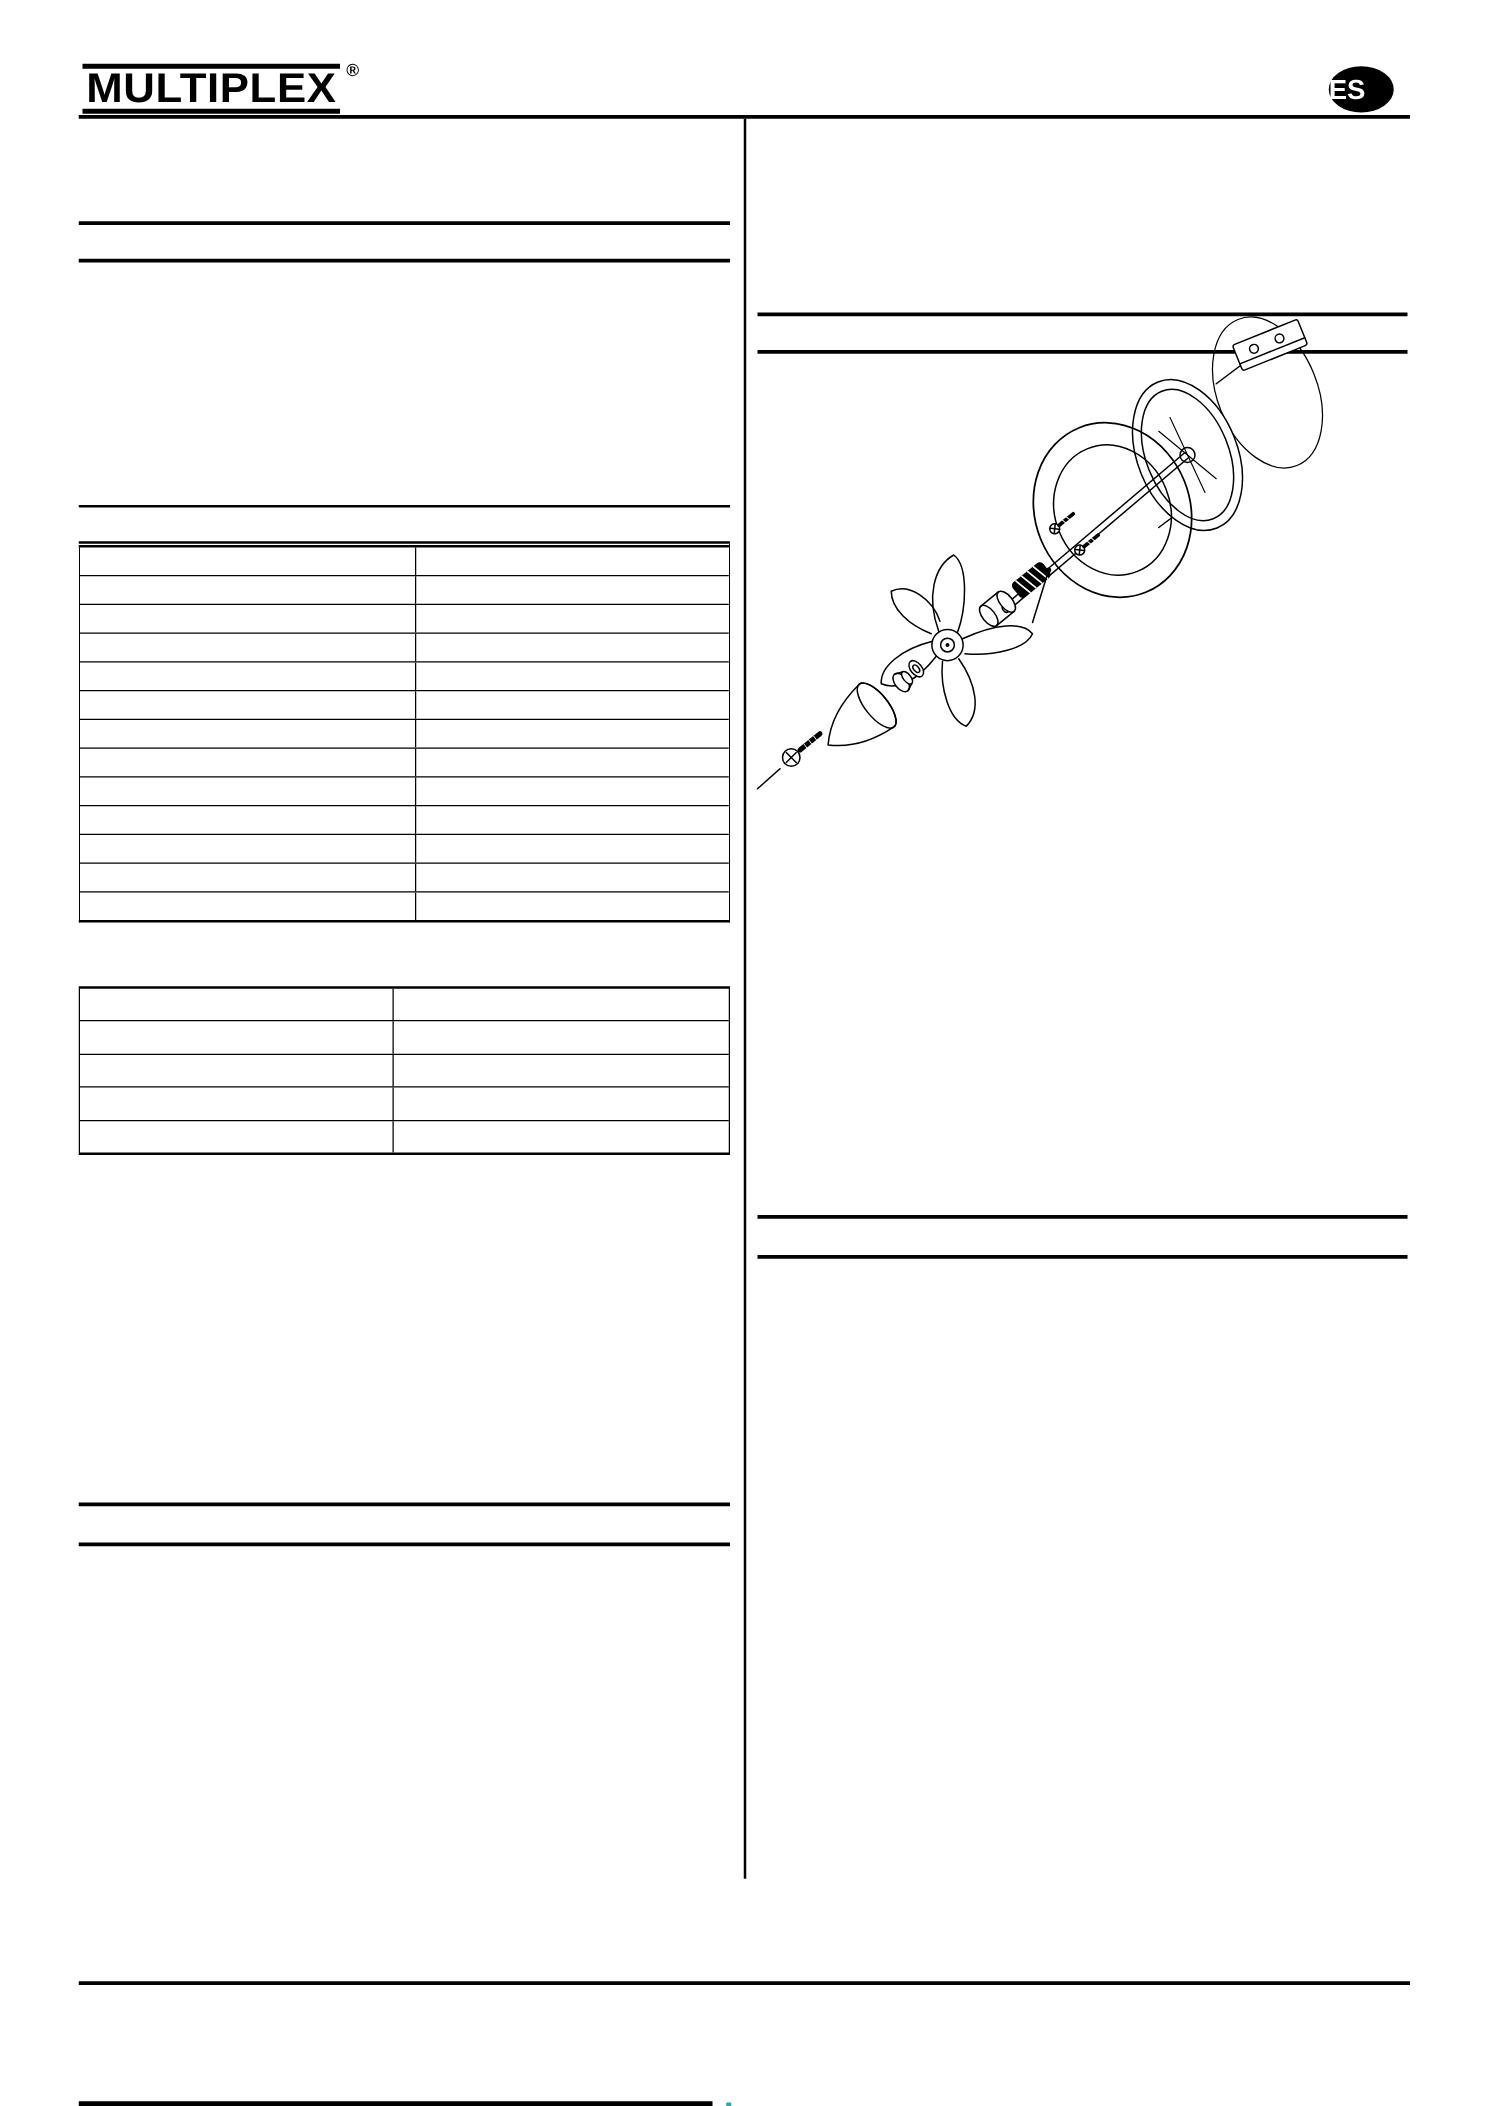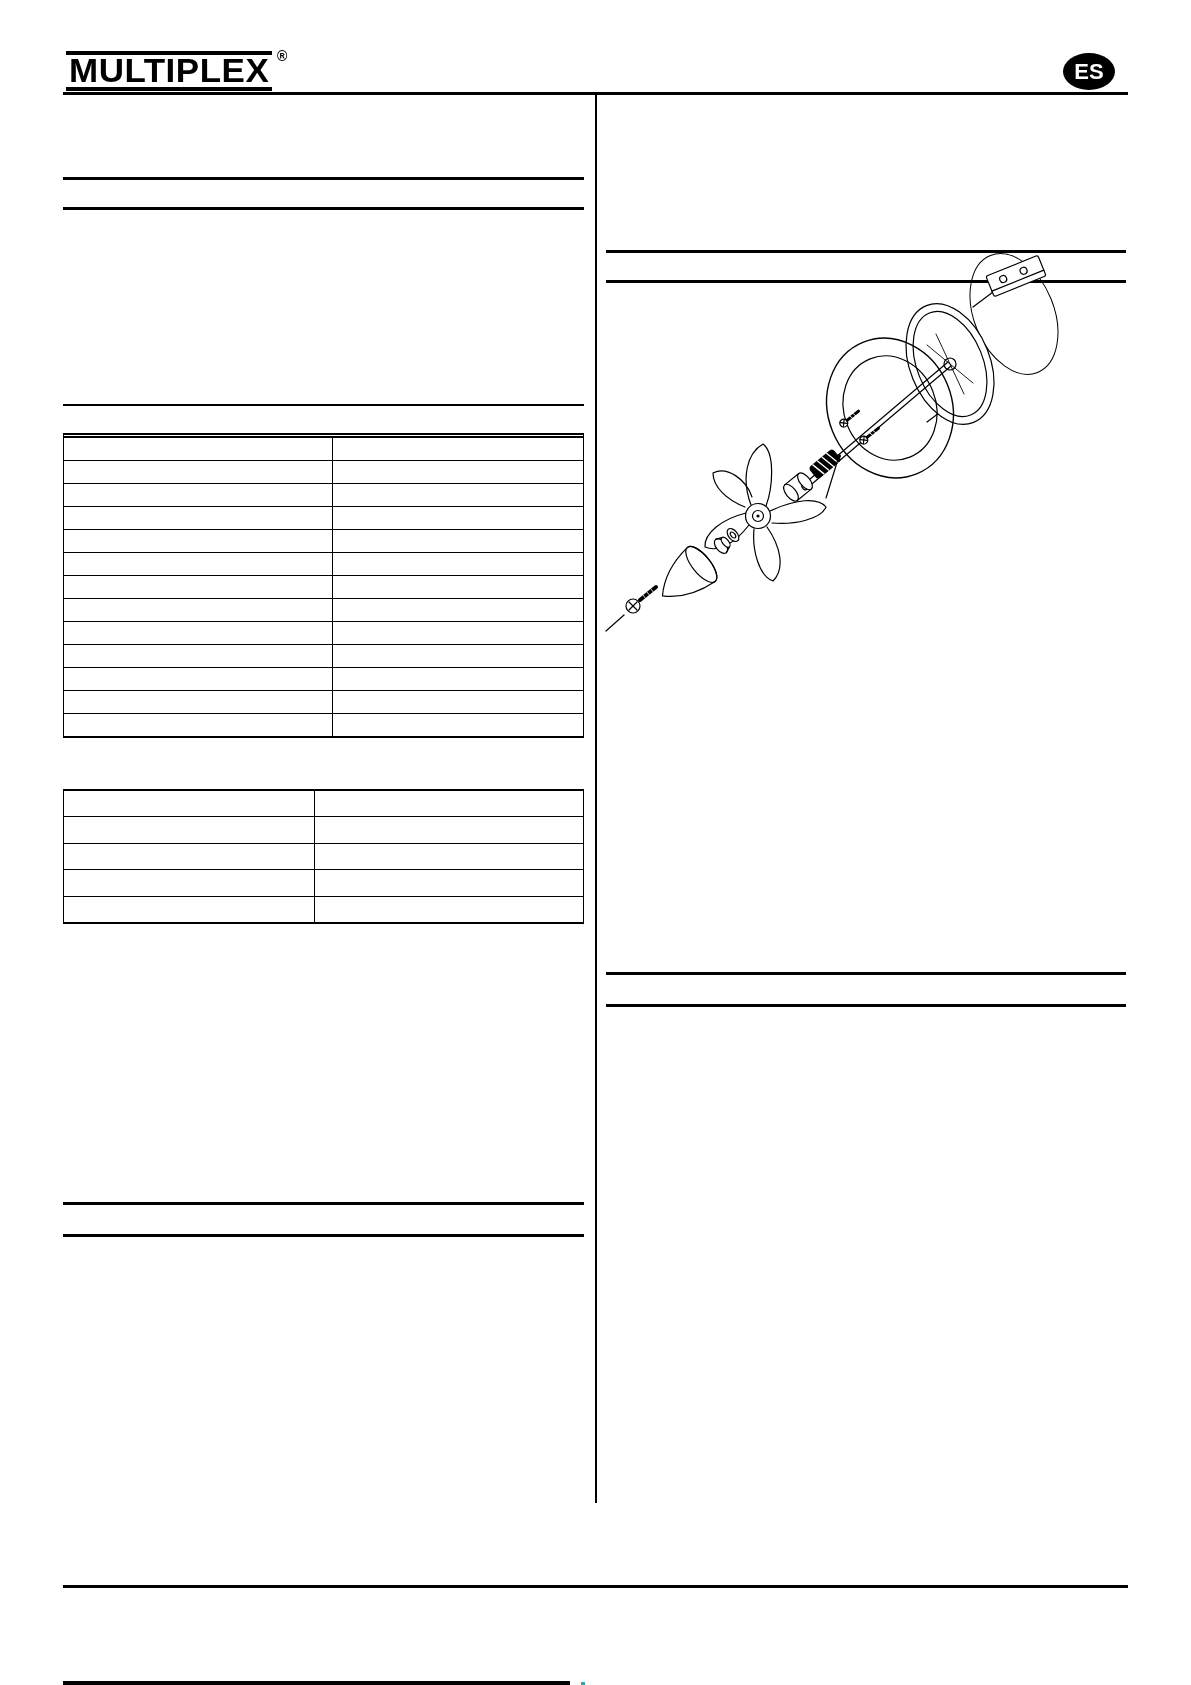--- a/index.html
+++ b/index.html
@@ -14,21 +14,21 @@
   .logo { position:absolute; left:66px; top:51px;
           border-top:4.5px solid #000; border-bottom:4.5px solid #000;
           padding:0 3px; }
   .logo-text { display:inline-block; font-weight:bold; font-size:35px;
                line-height:31px; letter-spacing:0.5px; transform:scaleY(0.95); }
   .logo-reg { position:absolute; right:-15px; top:-7px; font-size:14px; font-weight:bold; }
 
   
   .badge { position:absolute; left:1063px; top:53px; width:52px; height:37px;
            background:#000; border-radius:50%; color:#fff;
-           display:flex; align-items:center; justify-content:center;
+           display:flex; align-items:center; 
            font-weight:bold; font-size:22px; }
 
   
   .vdivider { position:absolute; left:595px; top:95px; width:2px; height:1408px; background:#000; }
 
   
   .dtable { position:absolute; left:63px; width:521px; box-sizing:border-box;
             border:1.5px solid #000; background:#fff;
             display:flex; flex-direction:column; }
   #spec-table { top:433px; height:305px; border-top:5px double #000; border-bottom-width:2.5px; --split:269px; }

